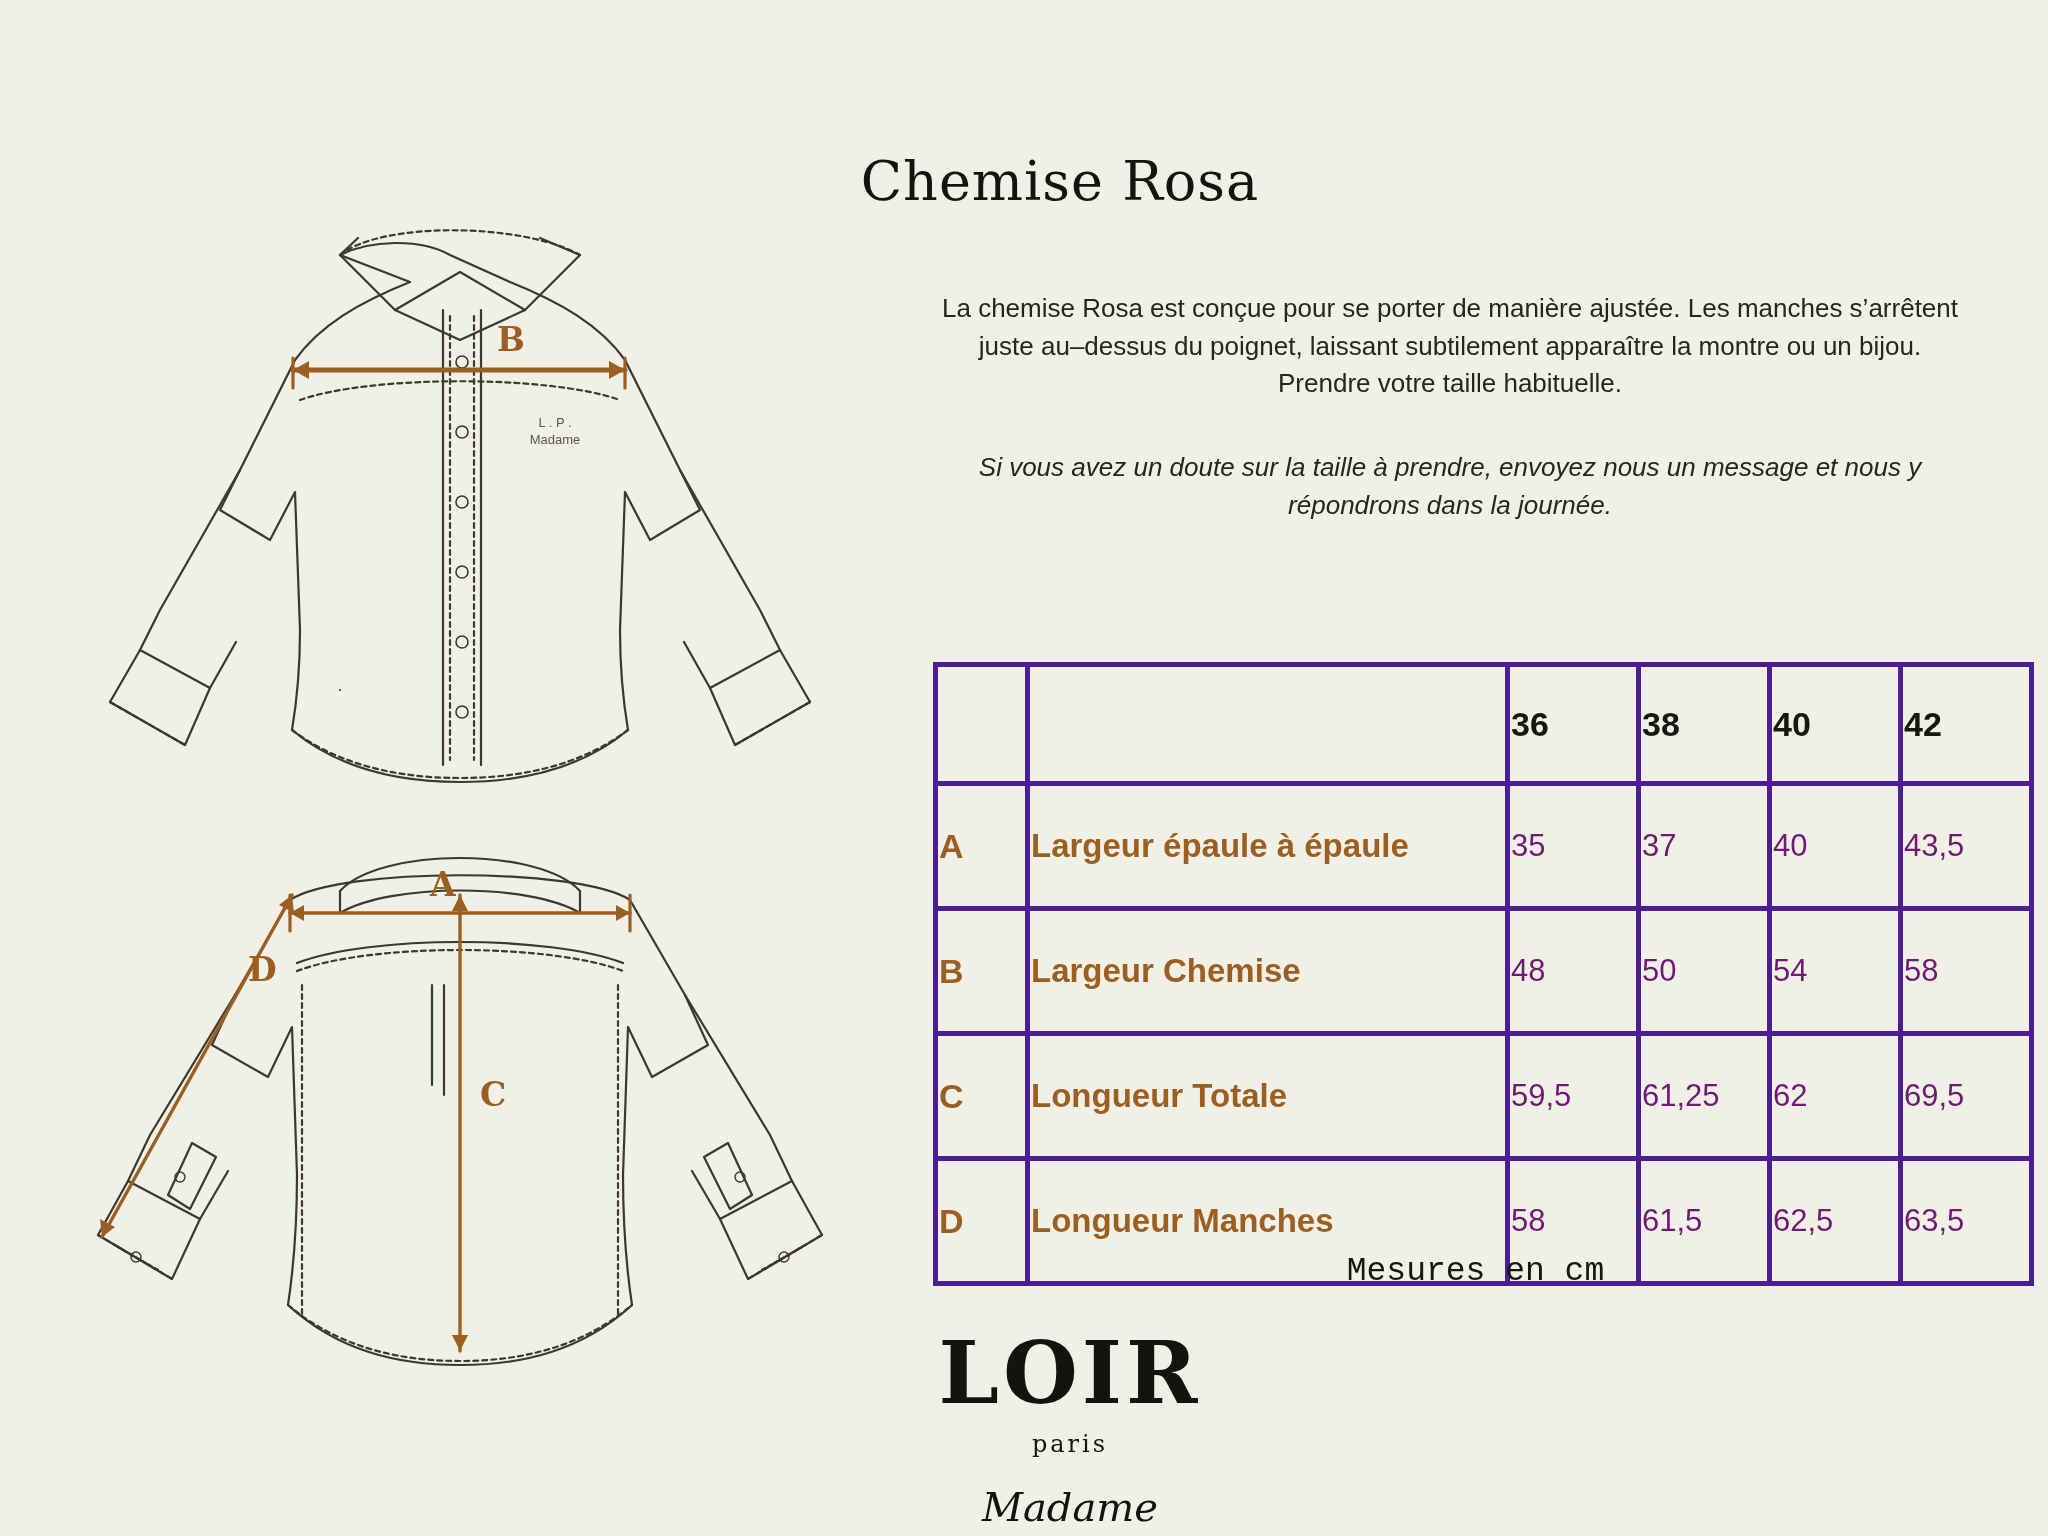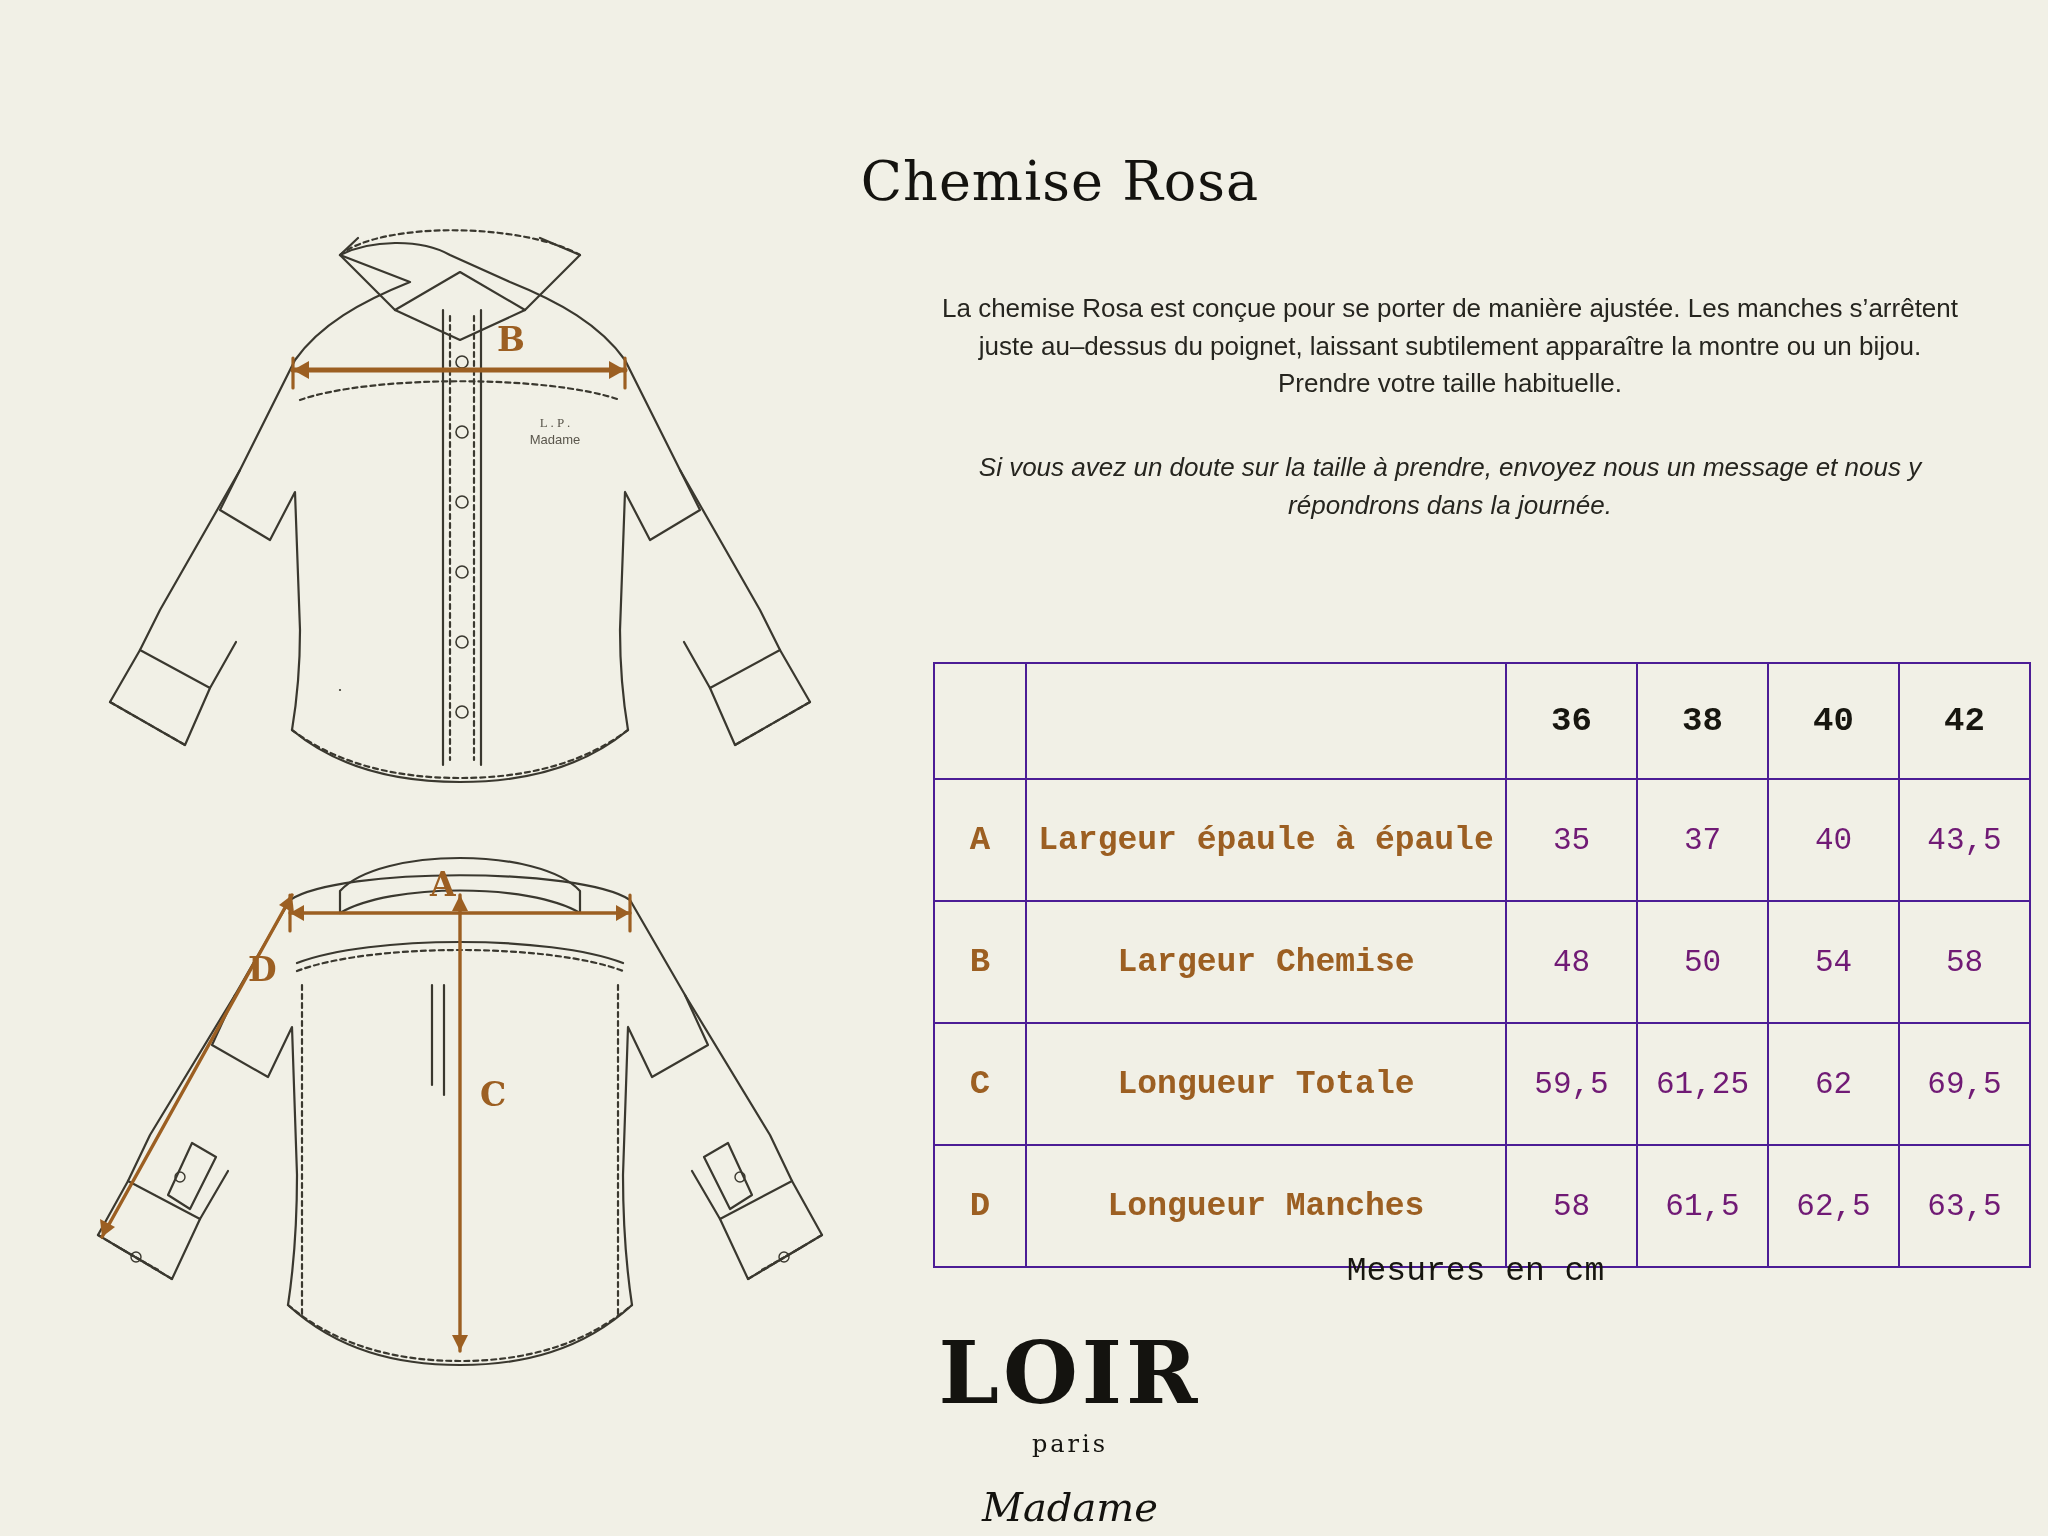--- a/index.html
+++ b/index.html
@@ -63,24 +63,24 @@
     left: 933px;
     top: 662px;
     width: 1085px;
   }
   table.size-table {
     border-collapse: collapse;
     width: 100%;
     table-layout: fixed;
   }
   table.size-table td, table.size-table th {
-    border: 2px solid #4c1d95;
-    text-align: center;
+    border: 5px solid #4c1d95;
+    text-align: left;
     vertical-align: middle;
-    font-family: Liberation Mono, monospace;
+    font-family: Liberation Sans, sans-serif;
   }
   .col-letter { width: 92px; }
   .col-name   { width: 480px; }
   .col-size   { width: 131px; }
 
   .hdr-row td { height: 112px; }
   .hdr-empty { border-top: 2px solid #1c1b18; }
   .hdr-size {
     font-weight: bold;
     font-size: 34px;
@@ -321,21 +321,21 @@
       </g>
     </svg>
 
     
     <div class="label-letter" style="left:457px; top:110px;">B</div>
     <div class="label-letter" style="left:390px; top:655px;">A</div>
     <div class="label-letter" style="left:440px; top:865px;">C</div>
     <div class="label-letter" style="left:208px; top:740px;">D</div>
 
     
-    <div class="tag-text" style="left:470px; top:205px; width:90px;font-family:Liberation Serif, serif;">L . P .</div>
+    <div class="tag-text" style="left:470px; top:205px; width:90px;">L . P .</div>
     <div class="tag-text" style="left:470px; top:222px; width:90px;">Madame</div>
   </div>
 
   <div class="table-wrap">
     <table class="size-table">
       <colgroup>
         <col class="col-letter">
           <col class="col-name">
         <col class="col-size">
           <col class="col-size">

